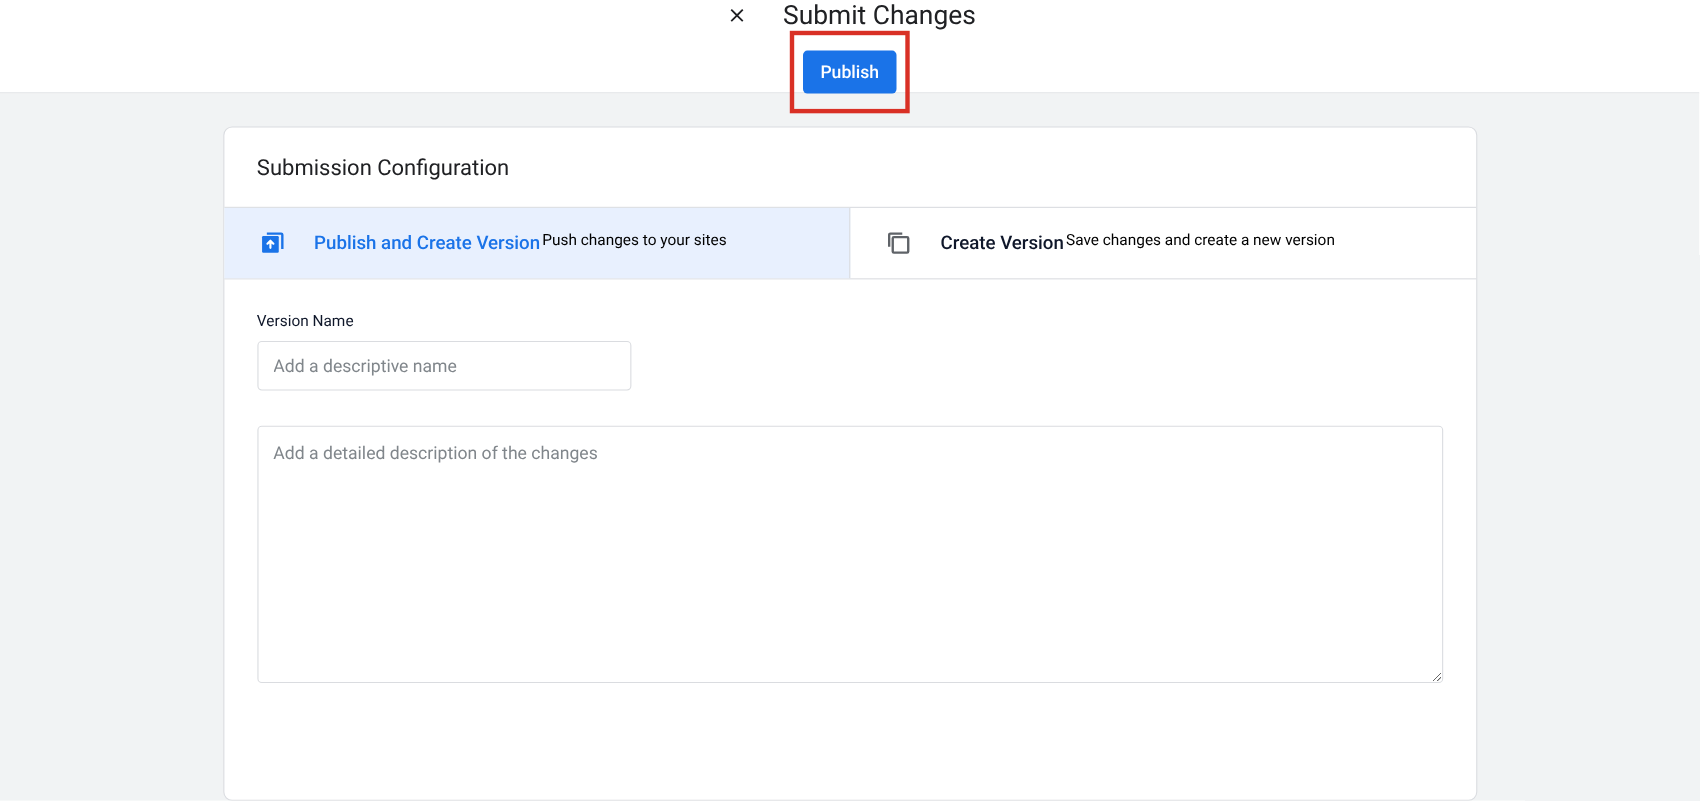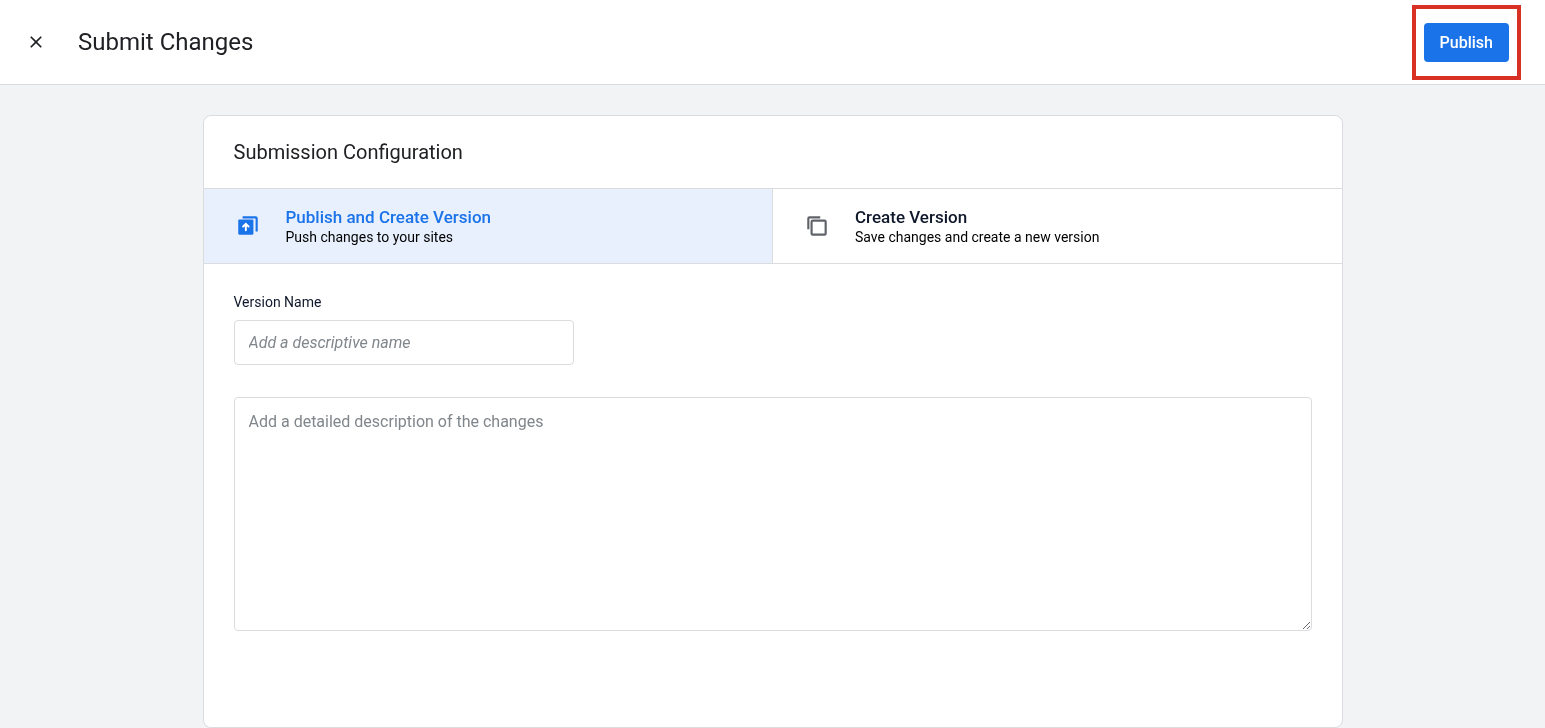--- a/index.html
+++ b/index.html
@@ -15,20 +15,21 @@
       overflow: hidden;
     }
     .header {
       display: flex;
       align-items: center;
       justify-content: space-between;
       height: 85px;
       padding: 0 24px;
       border-bottom: 1px solid #dadce0;
       background: #ffffff;
+      flex-direction: column;
     }
     .header-left {
       display: flex;
       align-items: center;
       gap: 30px;
     }
     .close-icon {
       cursor: pointer;
       width: 24px;
       height: 24px;
@@ -92,21 +93,21 @@
     }
     .tab-icon {
       width: 28px;
       height: 28px;
       display: flex;
       align-items: center;
       justify-content: center;
     }
     .tab-text {
       display: flex;
-      flex-direction: column;
+      flex-direction: row;
       gap: 2px;
     }
     .tab-title {
       font-size: 17px;
       font-weight: 500;
       color: #0f172a;
     }
     .tab.active .tab-title {
       color: #1a73e8;
     }
@@ -124,21 +125,20 @@
       display: block;
     }
     .text-input {
       width: 340px;
       padding: 12px 14px;
       border: 1px solid #dadce0;
       border-radius: 4px;
       font-size: 16px;
       color: #202124;
       margin-bottom: 32px;
-      font-style: italic;
     }
     .text-input::placeholder {
       color: #80868b;
     }
     .textarea-input {
       width: 100%;
       height: 234px;
       padding: 14px;
       border: 1px solid #dadce0;
       border-radius: 4px;

